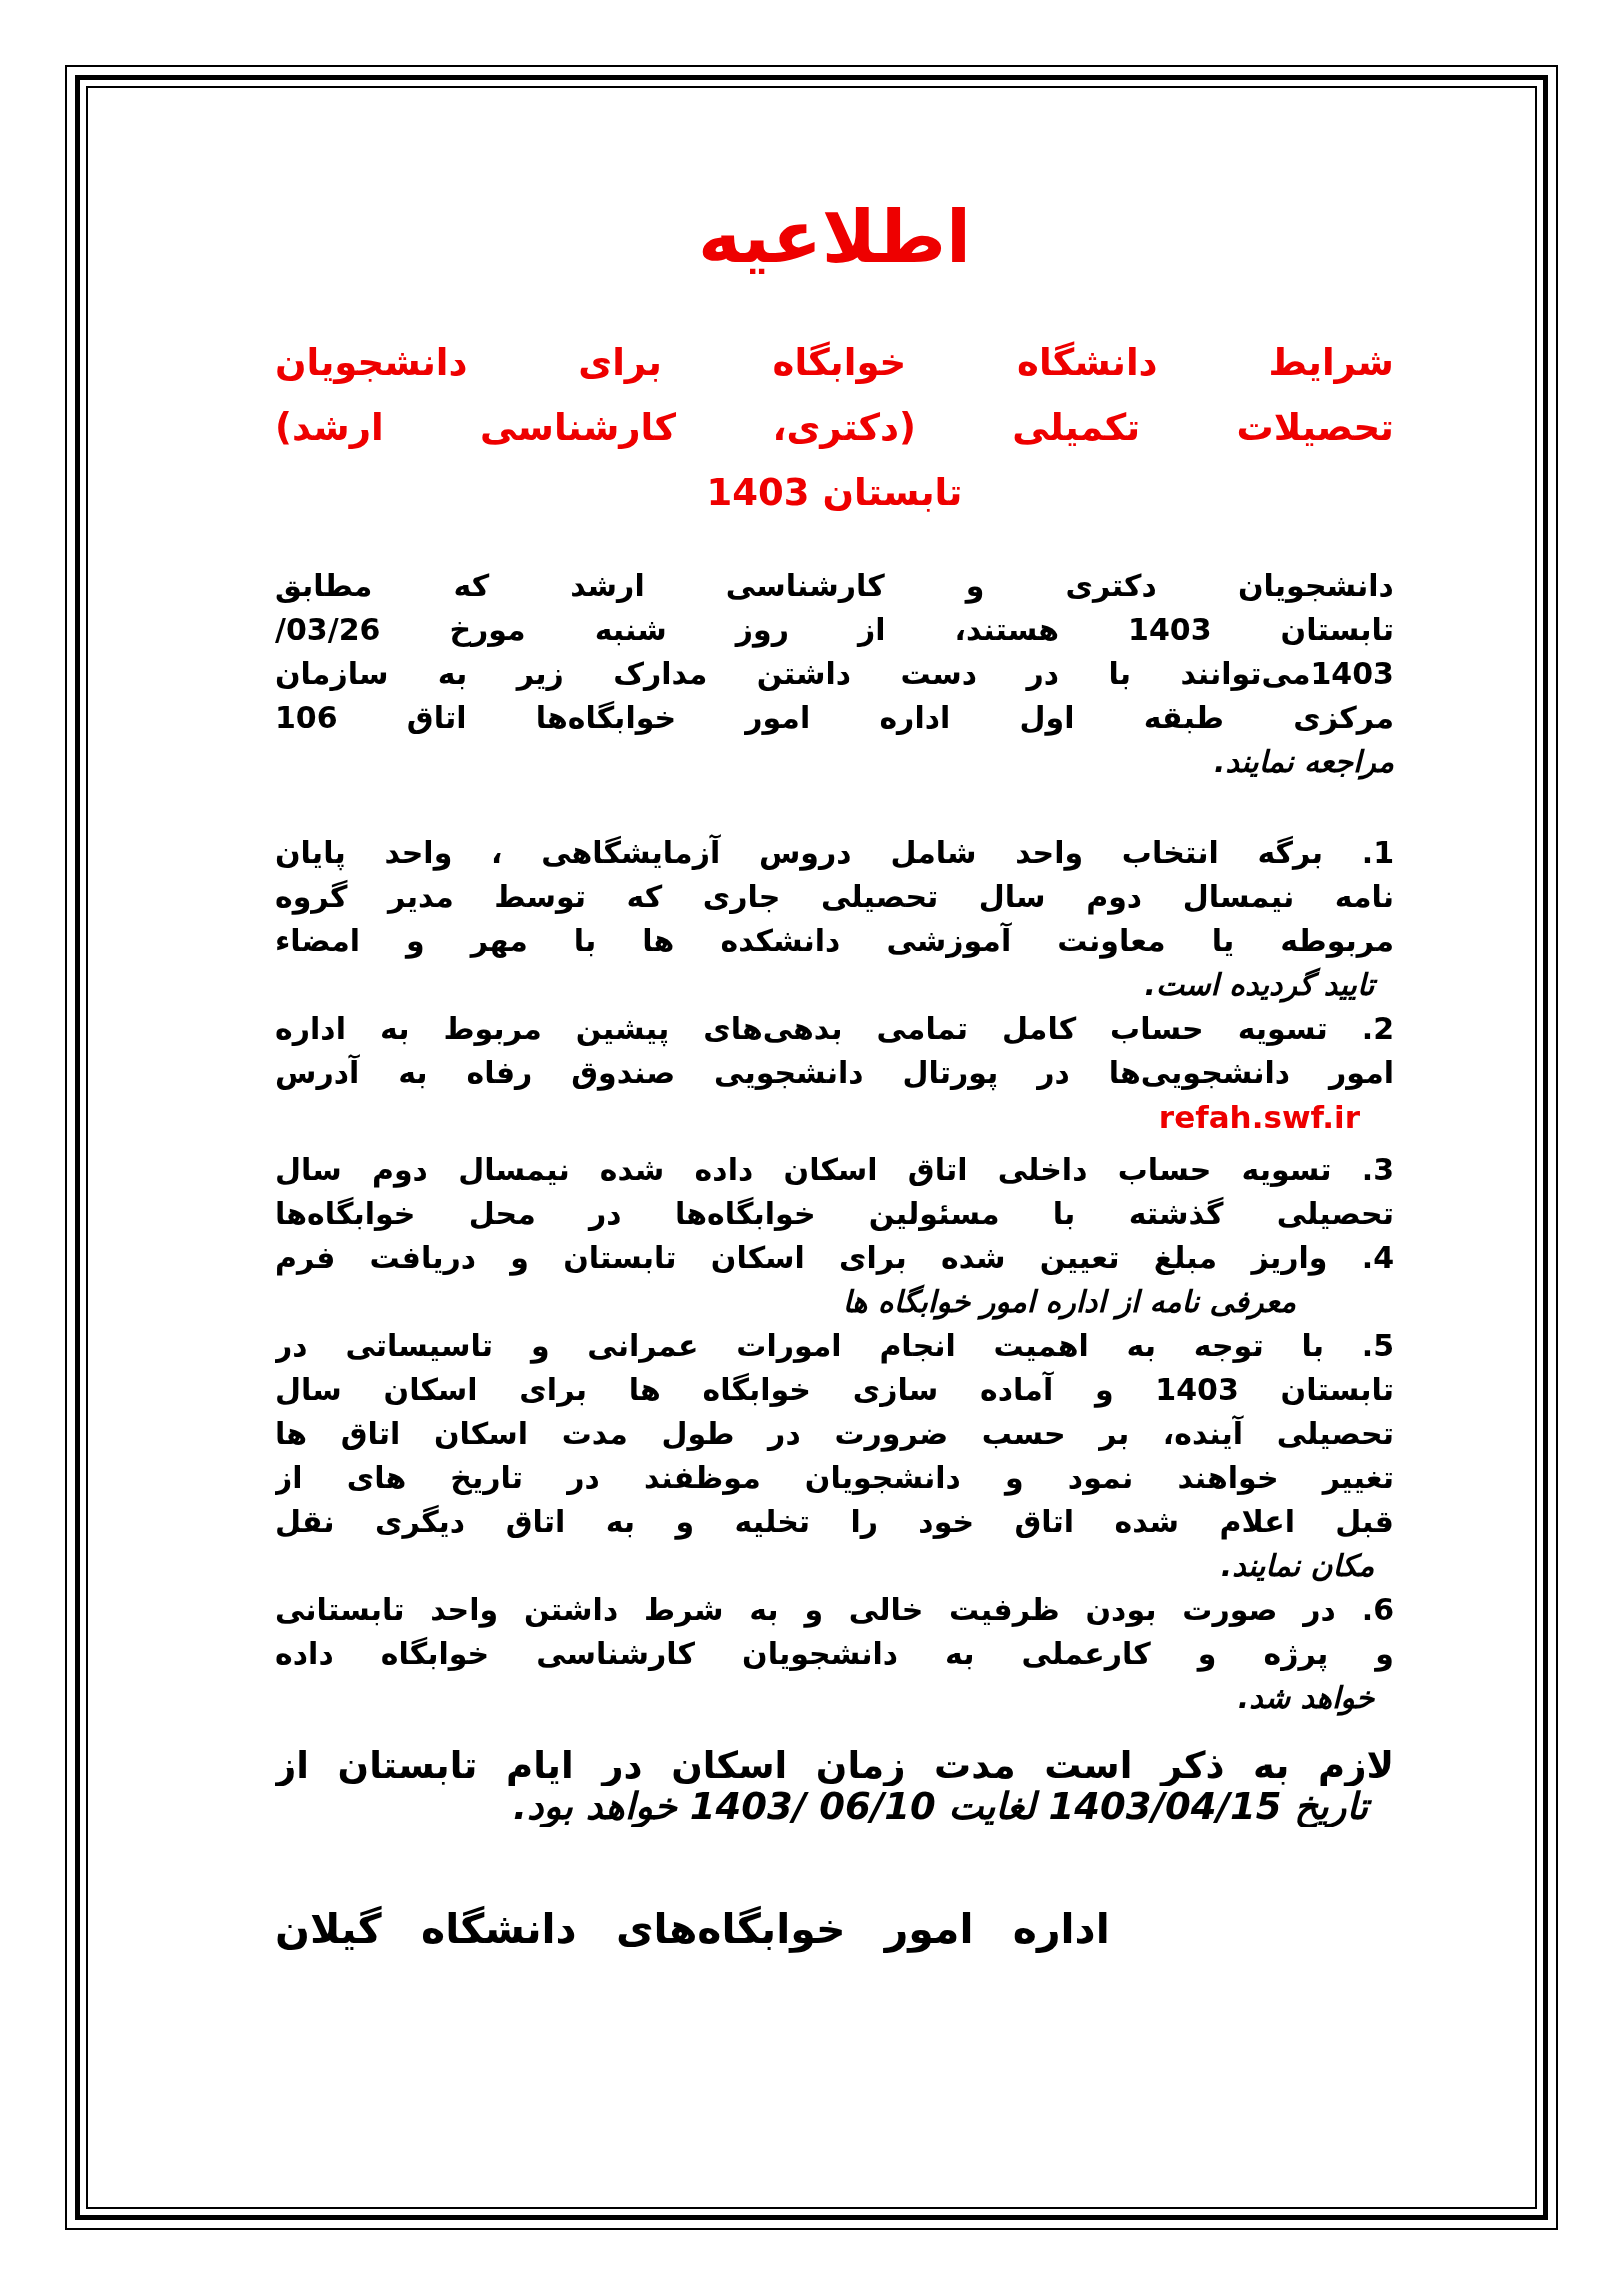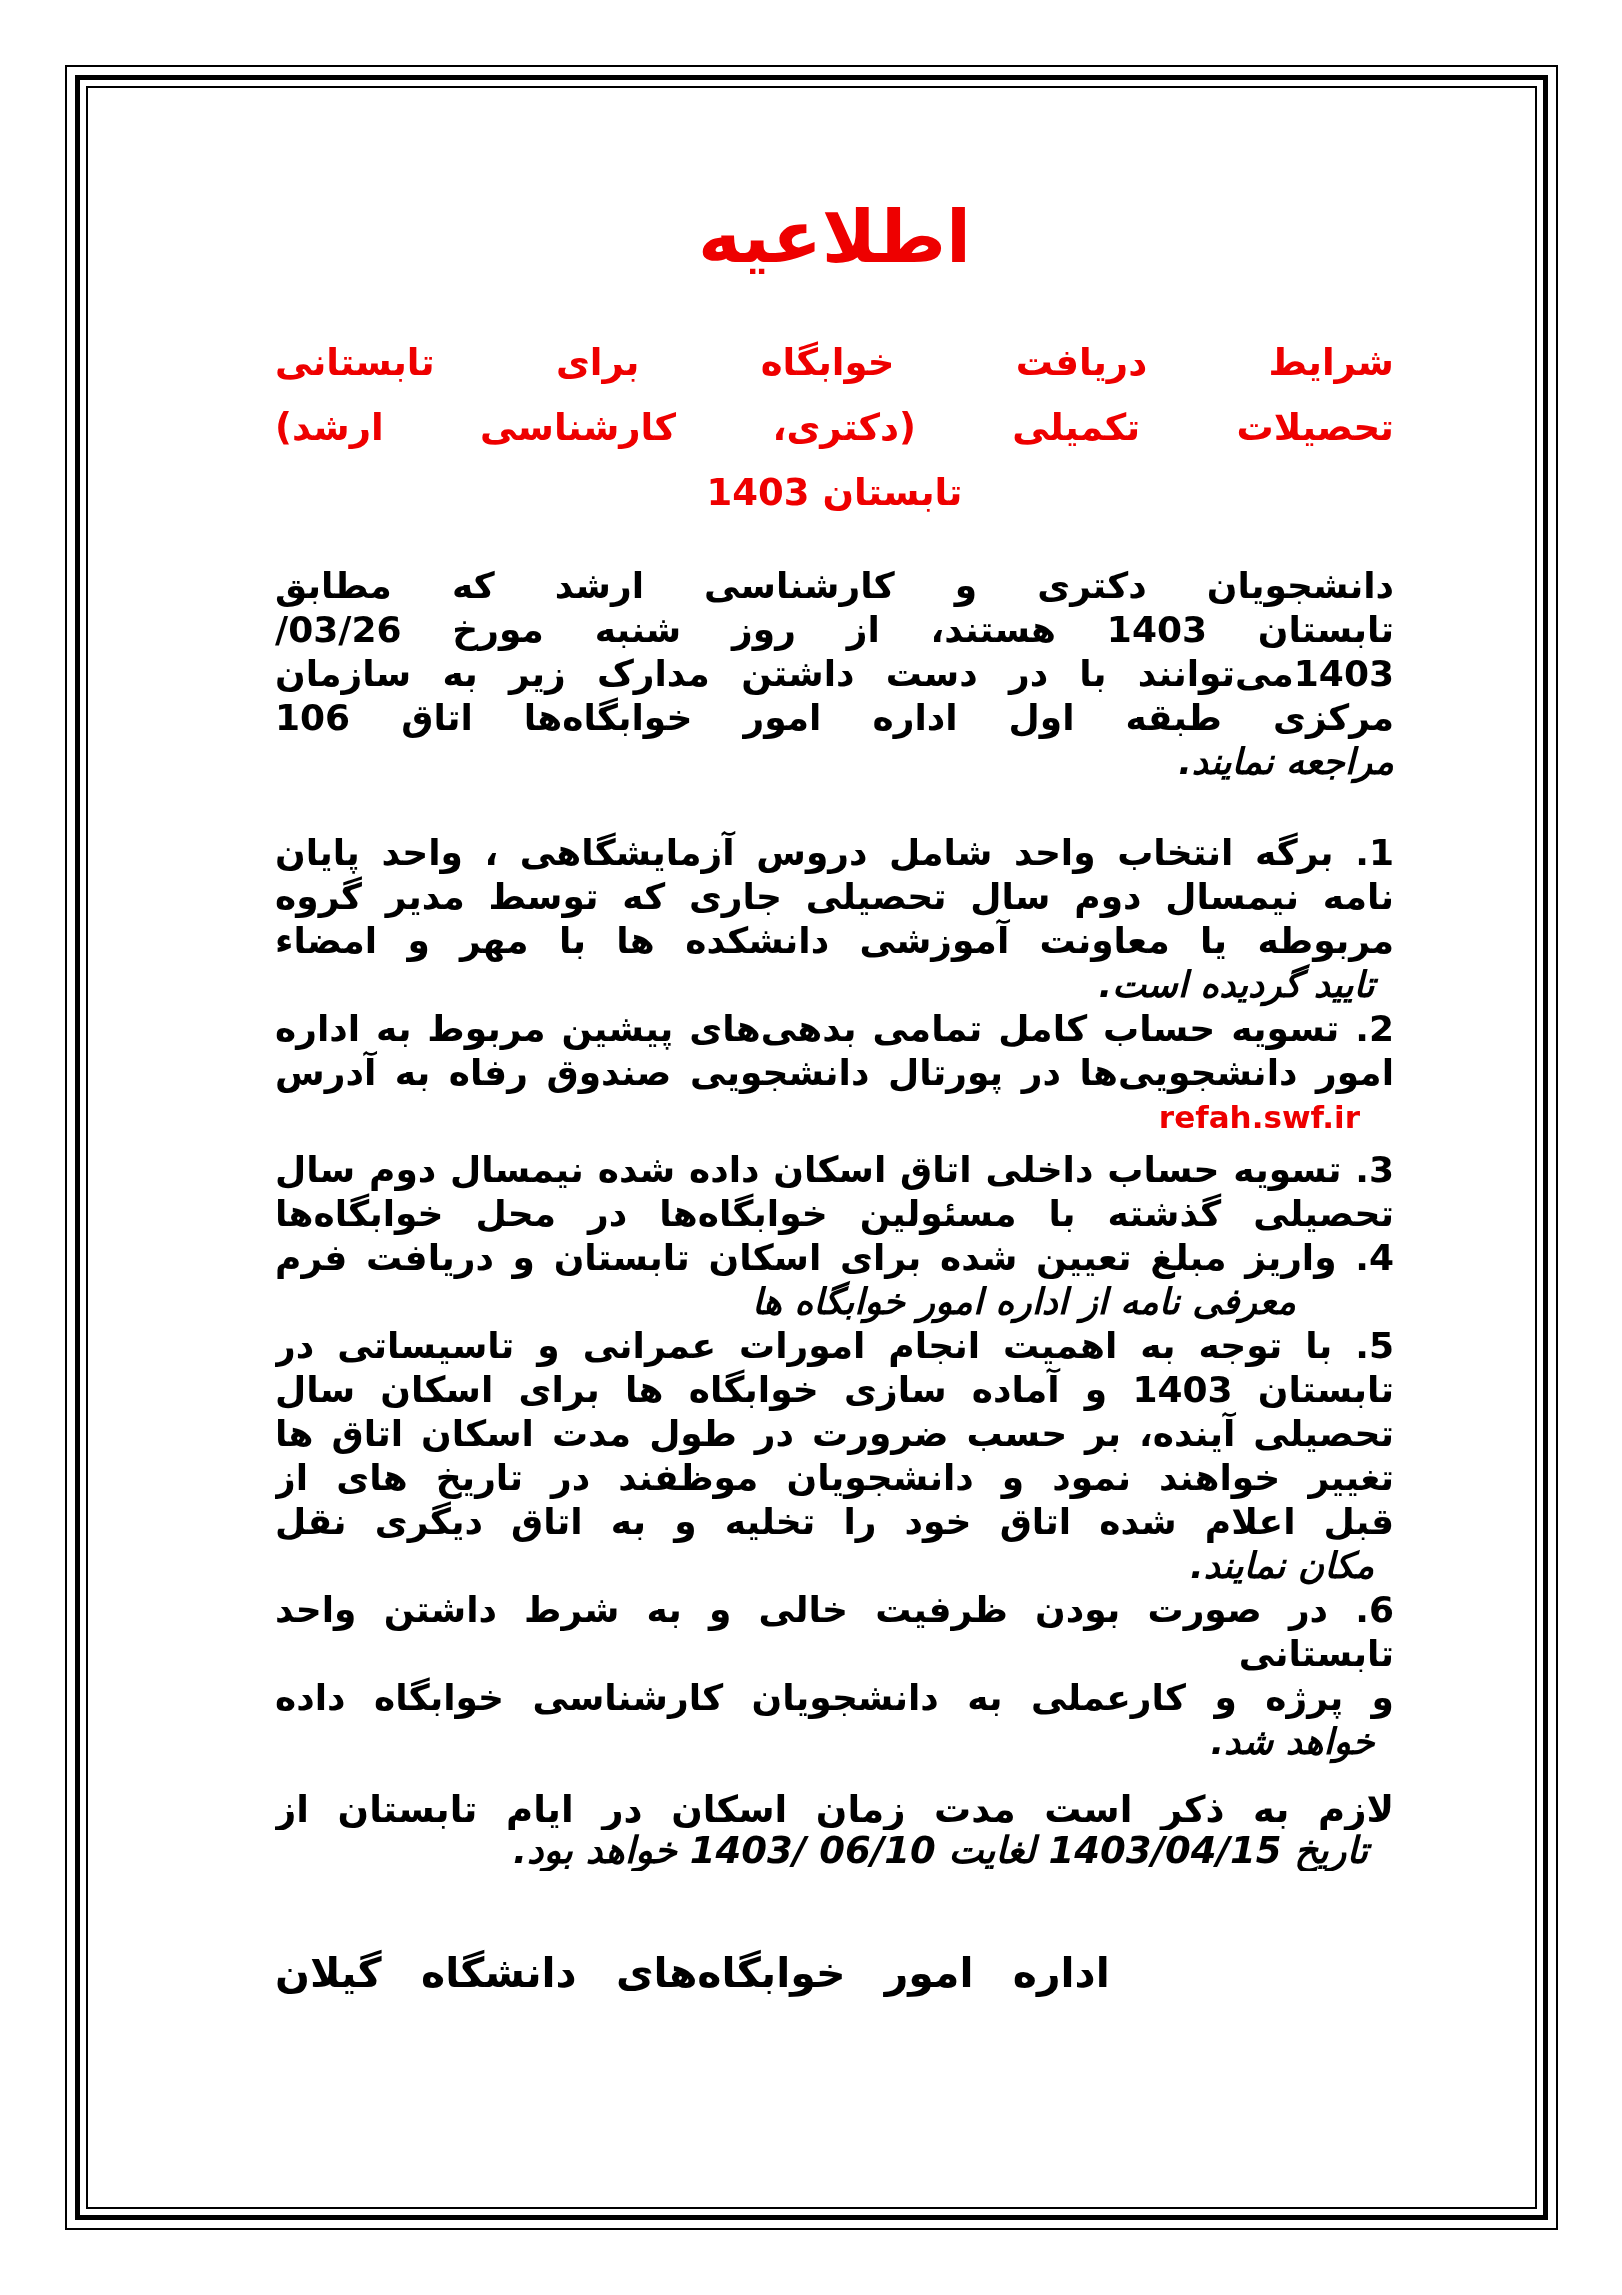--- a/index.html
+++ b/index.html
@@ -29,21 +29,21 @@
     color:#ee0000;
   }
   .subtitle { margin-top:44px; color:#ee0000; }
   .sub-line {
     font-size:37px; line-height:65px;
     text-align:justify; text-align-last:justify;
   }
   .sub-line.center { text-align:center; text-align-last:center; }
 
   .bl {
-    font-size:36px; line-height:44px;
+    font-size:30px; line-height:44px;
     text-align:justify; text-align-last:justify;
     overflow:hidden;
   }
   .bl.last { text-align:right; text-align-last:right;font-style:italic; }
   .ind30  { padding-right:19.6px; }
   .ind150 { padding-right:98px; }
 
   .intro { margin-top:39px; }
   .mt-item1 { margin-top:47px; }
   .mt-item3 { margin-top:9.2px; }
@@ -71,21 +71,21 @@
 
 <div class="frame-outer"></div>
 <div class="frame-mid"></div>
 <div class="frame-inner"></div>
 
 <div class="content">
 
   <div class="title-line">اطلاعیه</div>
 
   <div class="subtitle">
-    <div class="sub-line">شرایط دریافت خوابگاه برای تابستانی</div>
+    <div class="sub-line">شرایط دانشگاه خوابگاه برای دانشجویان</div>
     <div class="sub-line">تحصیلات تکمیلی (دکتری، کارشناسی ارشد)</div>
     <div class="sub-line center">تابستان 1403</div>
   </div>
 
   <div class="intro">
     <div class="bl">دانشجویان دکتری و کارشناسی ارشد که مطابق</div>
     <div class="bl">تابستان 1403 هستند، از روز شنبه مورخ 03/26/</div>
     <div class="bl">1403می‌توانند با در دست داشتن مدارک زیر به سازمان</div>
     <div class="bl">مرکزی طبقه اول اداره امور خوابگاه‌ها اتاق 106</div>
     <div class="bl last">مراجعه نمایند.</div>

